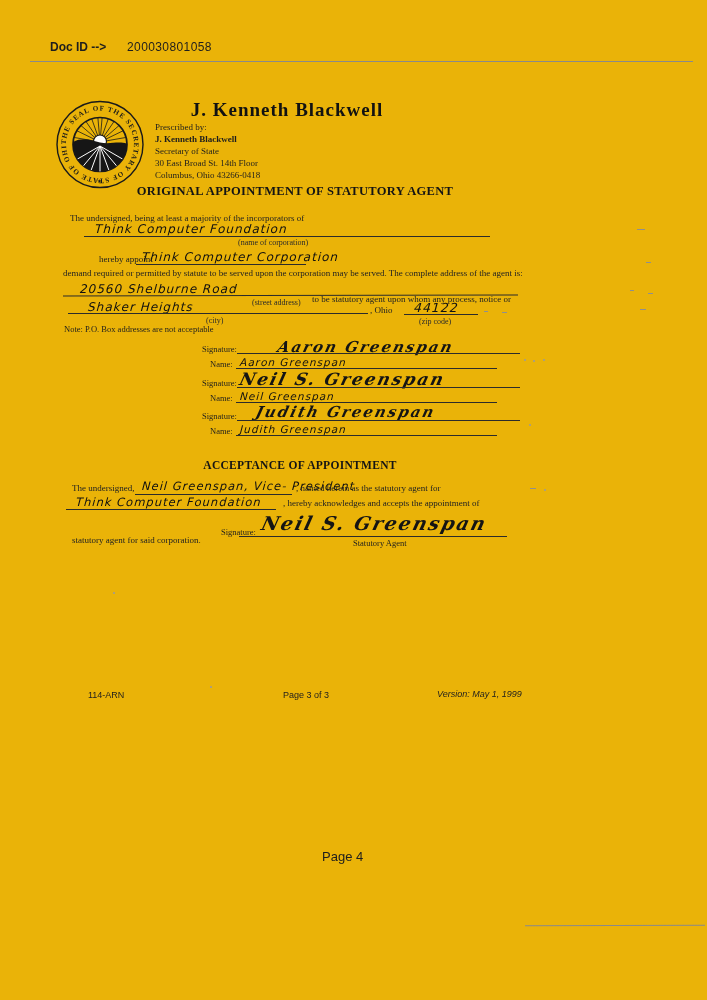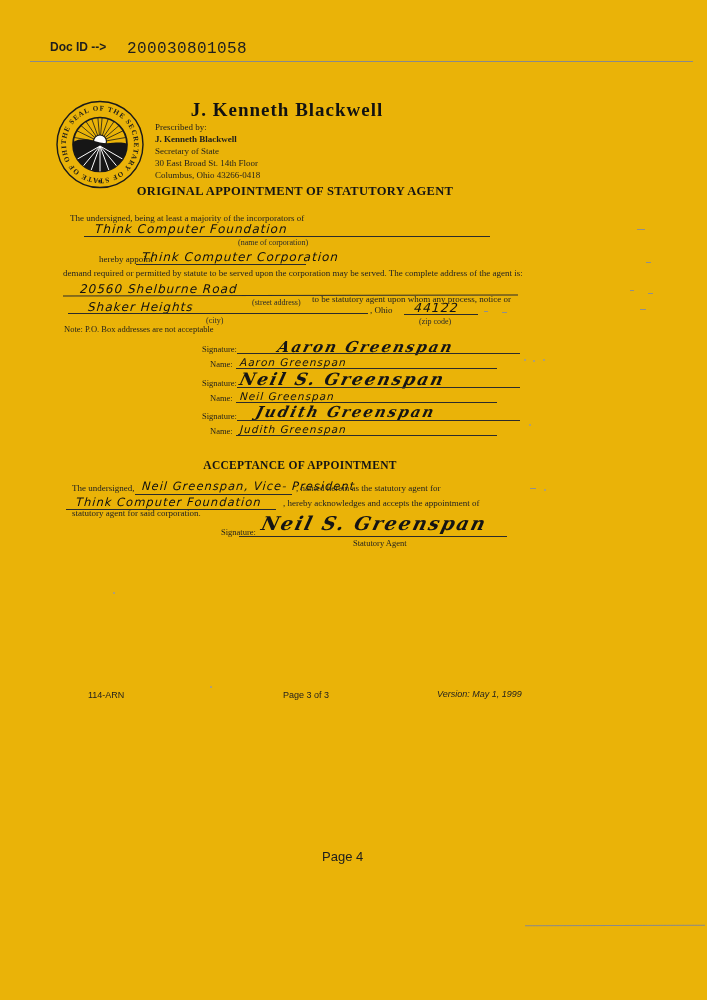--- a/index.html
+++ b/index.html
@@ -29,21 +29,21 @@
   .artifact { position:absolute; background:#8f8f8f; }
   .dot { position:absolute; width:2px; height:2px; background:#9a9a9a; border-radius:50%; }
   .sig-row { position:absolute; left:0; top:0; width:707px; height:33px; }
 </style>
 </head>
 <body>
 
 <div class="page">
 
   <div class="abs sans b" style="left:50px; top:40px; font-size:12px;">Doc ID --&gt;</div>
-  <div class="abs sans" style="left:127px; top:40px; font-size:16px; letter-spacing:0.4px;font-family:Liberation Mono, monospace;">200030801058</div>
+  <div class="abs sans" style="left:127px; top:40px; font-size:12px; letter-spacing:0.4px;">200030801058</div>
   <div class="rule light" style="left:30px; top:61px; width:663px;"></div>
 
   <svg class="abs" style="left:55px; top:99px;" width="90" height="91" viewBox="0 0 90 91">
     <defs>
       <clipPath id="innerClip">
           <circle cx="45" cy="45.5" r="27"></circle>
         </clipPath>
       <path id="ringPath" d="M 11,45.5 a 34,34 0 1 1 68,0 a 34,34 0 1 1 -68,0" fill="none"></path>
     </defs>
     <circle cx="45" cy="45.5" r="43" fill="none" stroke="#1a1a1a" stroke-width="1.4"></circle>
@@ -146,21 +146,21 @@
   <div class="abs serif b" style="left:150px; top:459px; width:300px; text-align:center; font-size:11.5px; letter-spacing:0.3px; color:#141414;">ACCEPTANCE OF APPOINTMENT</div>
 
   <div class="abs body-txt" style="left:72px; top:483px;">The undersigned,</div>
   <div class="abs hw" style="left:142px; top:479px; font-size:11.5px;">Neil Greenspan, Vice- President</div>
   <div class="rule" style="left:135px; top:494px; width:157px;"></div>
   <div class="abs body-txt" style="left:296px; top:483px;">, named herein as the statutory agent for</div>
 
   <div class="abs hw" style="left:76px; top:495px; font-size:11.5px;">Think Computer Foundation</div>
   <div class="rule" style="left:66px; top:509px; width:210px;"></div>
   <div class="abs body-txt" style="left:283px; top:498px;">, hereby acknowledges and accepts the appointment of</div>
-  <div class="abs body-txt" style="left:72px; top:508px;text-align:right;">statutory agent for said corporation.</div>
+  <div class="abs body-txt" style="left:72px; top:535px;text-align:right;">statutory agent for said corporation.</div>
 
   <div class="abs serif" style="left:221px; top:527px; font-size:8.5px;">Signature:</div>
   <div class="abs script" style="left:262px; top:512px; font-size:19px;">Neil S. Greenspan</div>
   <div class="rule" style="left:239px; top:536px; width:268px;"></div>
   <div class="abs serif" style="left:353px; top:538px; font-size:8.5px;">Statutory Agent</div>
 
   <div class="abs sans" style="left:88px; top:690px; font-size:9px;">114-ARN</div>
   <div class="abs sans" style="left:283px; top:690px; font-size:9px;">Page 3 of 3</div>
   <div class="abs sans" style="left:437px; top:689px; font-size:9px;font-style:italic;">Version: May 1, 1999</div>
 

